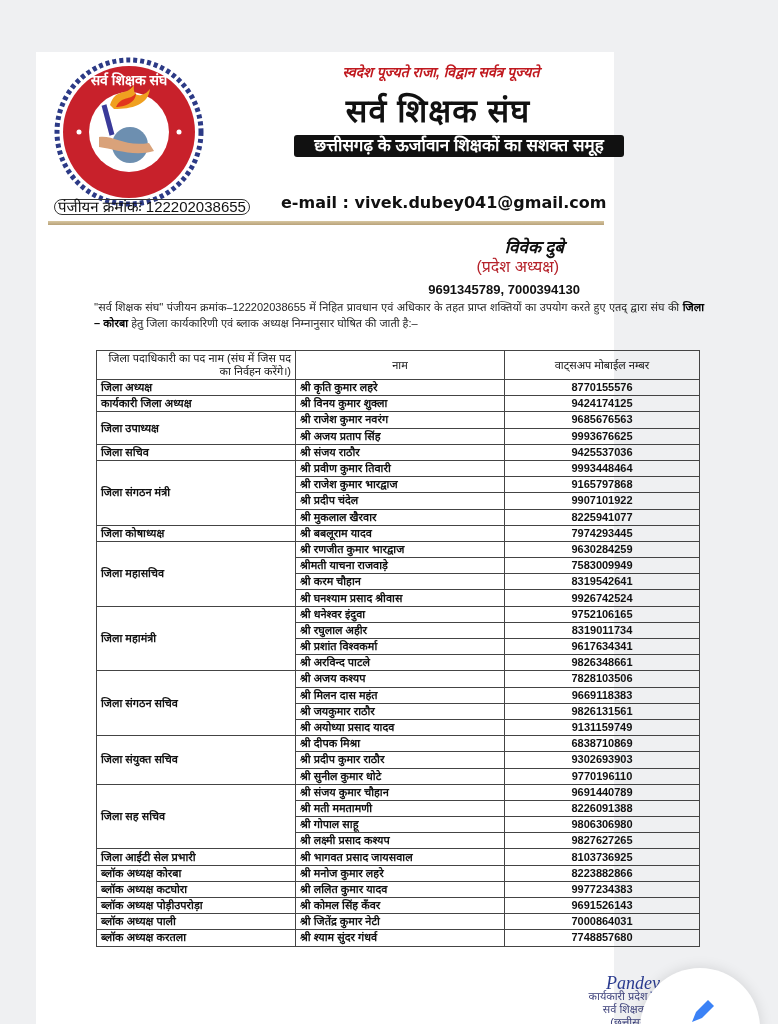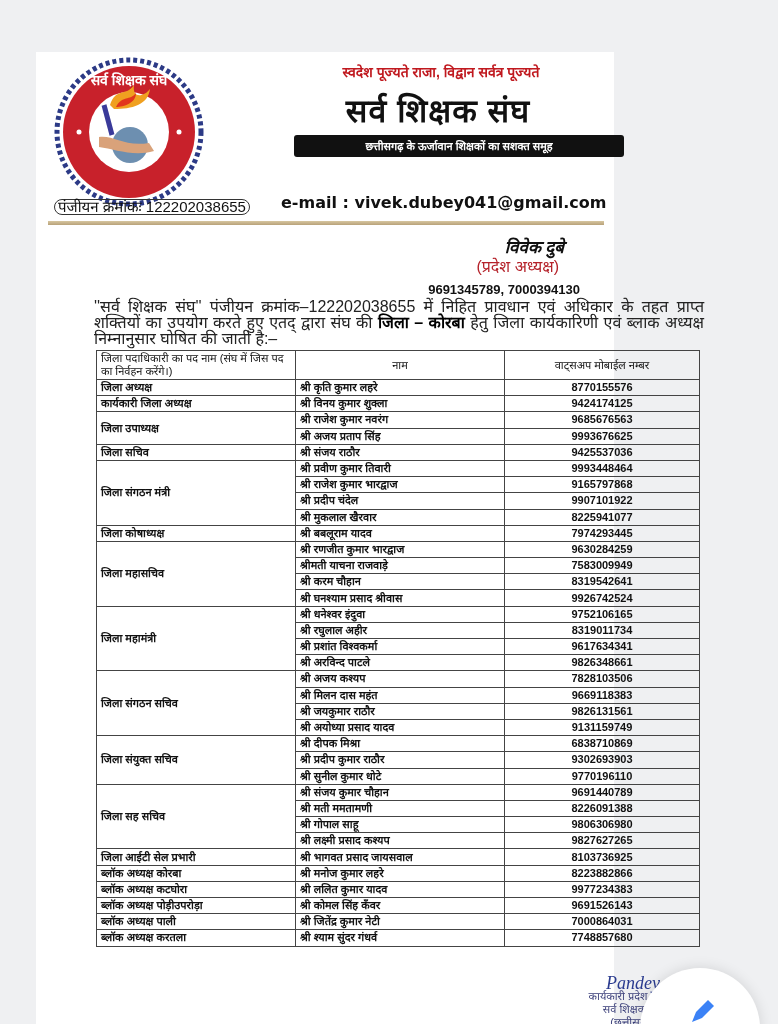--- a/index.html
+++ b/index.html
@@ -19,32 +19,32 @@
     position:absolute; left:18px; top:5px; width:150px; height:150px;
   }
   .reg-box {
     position:absolute; left:18px; top:147px;
     border:1px solid #333; border-radius:8px;
     font-size:15px; padding:0 3px; line-height:14px; color:#111;
     font-family:"Liberation Sans", sans-serif;
   }
   .motto {
     position:absolute; left:235px; top:10px; width:340px; text-align:center;
-    color:#c0191f; font-weight:bold; font-size:14px;
+    color:#c0191f; font-weight:bold; font-style:italic; font-size:14px;
     font-family:"Liberation Sans", sans-serif;
   }
   .org-title {
     position:absolute; left:232px; top:36px; width:340px; text-align:center;
     font-weight:bold; font-size:32px; color:#111; letter-spacing:1px;
     font-family:"Liberation Sans", sans-serif;
   }
   .tagline {
     position:absolute; left:258px; top:83px; width:330px; height:22px;
     background:#111; color:#fff; border-radius:3px;
-    font-size:11px; font-weight:bold; text-align:center; line-height:22px;
+    font-size:17px; font-weight:bold; text-align:center; line-height:22px;
     font-family:"Liberation Sans", sans-serif;
   }
   .address {
     position:absolute; left:165px; top:116px; width:540px;
     font-size:15px; font-weight:bold; font-style:italic; color:#111;
     font-family:"Liberation Sans", sans-serif;
   }
   .email {
     position:absolute; left:245px; top:141px; width:360px;
     font-size:16px; font-weight:bold; color:#111; text-align:left;
@@ -63,35 +63,35 @@
     position:absolute; right:55px; top:203px;
     font-size:16px; color:#b5222a; font-family:"Liberation Sans", sans-serif;
   }
   .pres-phone {
     position:absolute; right:34px; top:230px;
     font-size:13px; font-weight:bold; color:#111;
     font-family:"Liberation Sans", sans-serif;
   }
   .intro {
     position:absolute; left:58px; top:247px; width:610px;
-    font-size:16px; line-height:16px; color:#222; text-align:justify;
+    font-size:11px; line-height:16px; color:#222; text-align:justify;
     font-family:"Liberation Sans", sans-serif;
   }
   .intro b { color:#000; }
   
   table.roster {
     position:absolute; left:60px; top:298px; width:604px;
     border-collapse:collapse; font-size:11px; color:#111;
     font-family:"Liberation Sans", sans-serif;
   }
   table.roster th, table.roster td {
     border:1px solid #444; padding:0 4px; height:15.2px; line-height:15px;
   }
   table.roster th { font-weight:normal; font-size:11px; height:28px; line-height:13px; }
-  table.roster th.c1 { text-align:left; width:190px; }
+  table.roster th.c1 { text-align:right; width:190px; }
   table.roster th.c2 { text-align:center; width:200px; }
   table.roster th.c3 { text-align:center; }
   td.post { font-weight:bold; vertical-align:middle; }
   td.name { font-weight:bold; }
   td.phone { text-align:center; font-weight:bold; }
   
   .sig {
     position:absolute; left:507px; top:925px; width:180px;
     text-align:center; color:#3b3f7a; font-size:11px; line-height:13px;
     font-family:"Liberation Sans", sans-serif;

